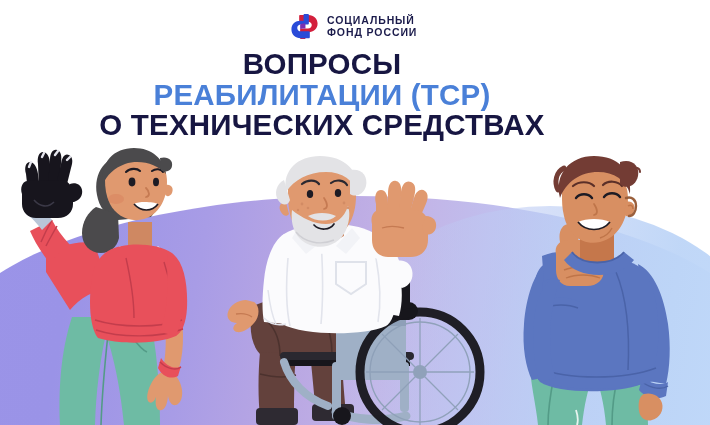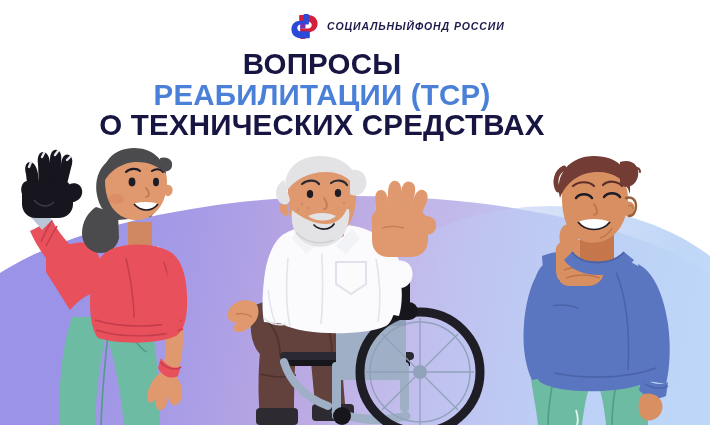--- a/index.html
+++ b/index.html
@@ -38,23 +38,22 @@
   }
 
   
   .logo{
     position:absolute;left:289px;top:11px;
     display:flex;align-items:center;gap:7px;
     z-index:40;
   }
   .logo-mark{width:31px;height:31px;display:block;}
   .logo-text{
-    display:flex;
+    display:flex;flex-direction:column;
     line-height:1.08;
-    font-style:italic;
   }
   .logo-line{
     font-size:10.5px;font-weight:bold;letter-spacing:.9px;
     color:#1b1b4b;white-space:nowrap;
   }
 
   
   .title-block{
     position:absolute;left:0;top:49px;width:644px;
     text-align:center;z-index:40;

